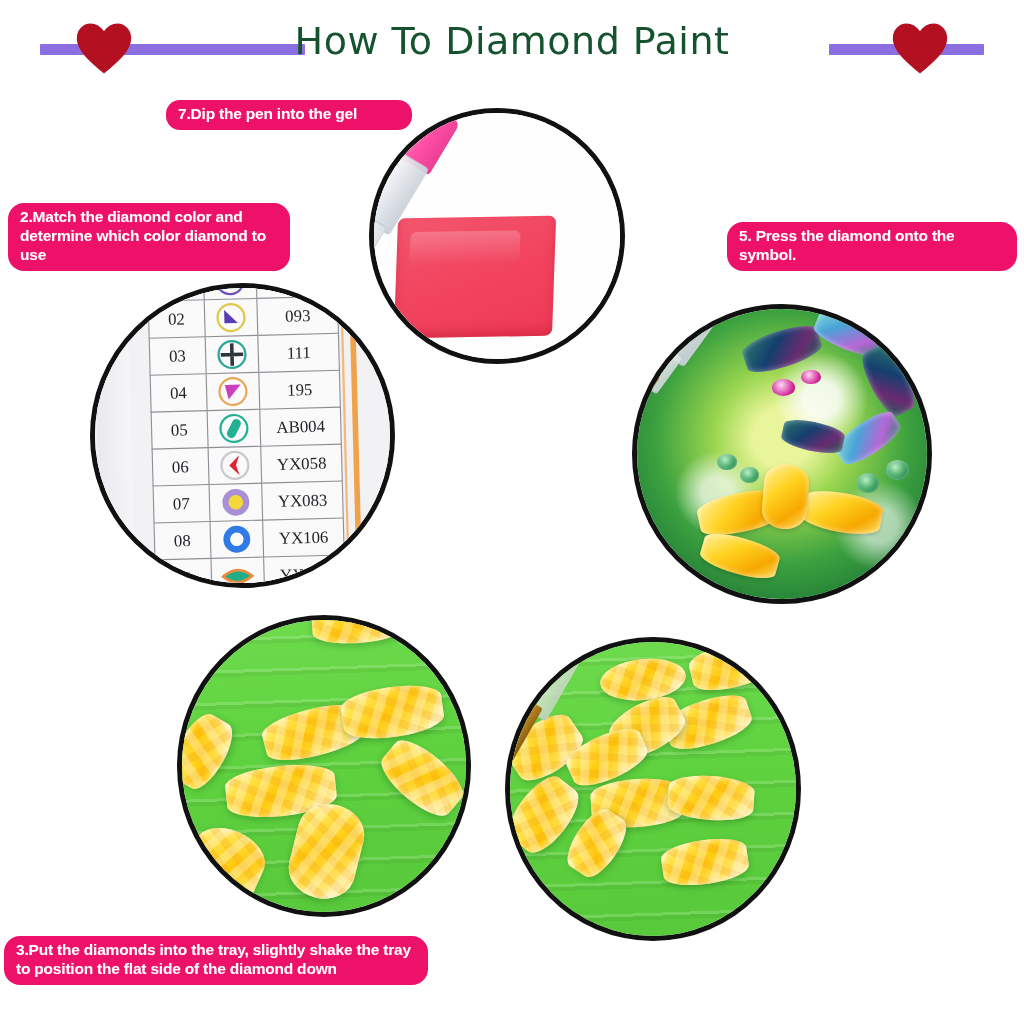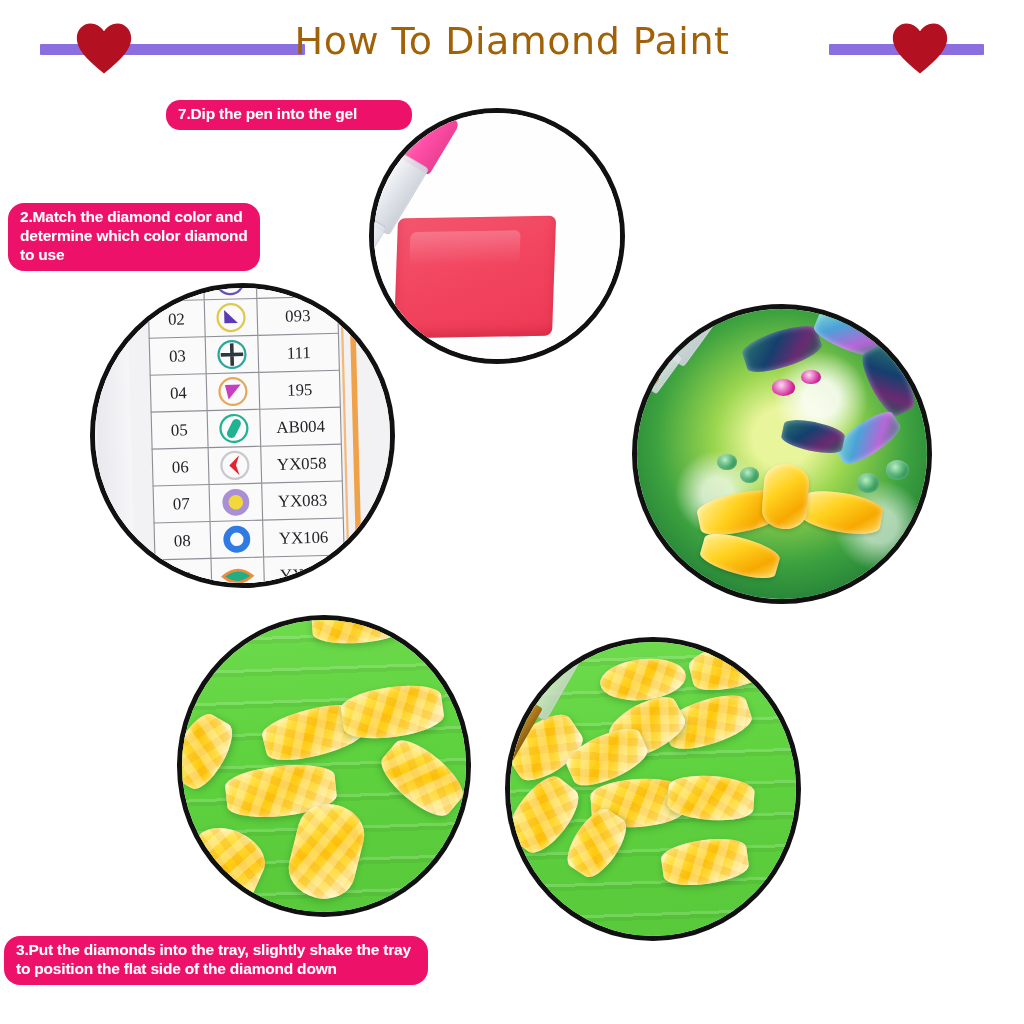--- a/index.html
+++ b/index.html
@@ -21,41 +21,41 @@
 
   .heart { position: absolute; width: 58px; height: 56px; }
   .heart svg { width: 100%; height: 100%; display: block; }
   .heart-left  { left: 75px;  top: 20px; }
   .heart-right { right: 75px; top: 20px; }
 
   .page-title {
     position: absolute; left: 0; right: 0; top: 19px;
     text-align: center;
     font-family: "DejaVu Sans", sans-serif;
-    font-size: 38px; font-weight: 400; color: #a16207; letter-spacing: 0.5px;
+    font-size: 38px; font-weight: 400; color: #14532d; letter-spacing: 0.5px;
     white-space: nowrap;
   }
 
   
   .label {
     position: absolute;
     background: #ee1169;
     color: #ffffff;
     border-radius: 14px;
     padding: 5px 12px 6px 12px;
     font-size: 15.5px;
     font-weight: 700;
     line-height: 1.22;
     letter-spacing: -0.2px;
     font-family: "Liberation Sans", sans-serif;
     text-shadow: 0 0 1px rgba(255,255,255,0.25);
     z-index: 6;
   }
   .label-1 { left: 166px; top: 100px; width: 246px; }
-  .label-2 { left: 8px;   top: 203px; width: 252px; border-radius: 16px; }
+  .label-2 { left: 8px;   top: 203px; width: 282px; border-radius: 16px; }
   .label-5 { left: 727px; top: 222px; width: 290px; border-radius: 16px; }
   .label-3 { left: 4px;   top: 936px; width: 424px; border-radius: 16px; }
   .label-4 { left: 576px; top: 938px; width: 404px; border-radius: 16px; }
 
   
   .circle {
     position: absolute;
     border: 5px solid #111;
     border-radius: 50%;
     overflow: hidden;
@@ -289,20 +289,21 @@
                     <path d="M2 15 Q15 4 28 15 Q15 26 2 15 Z" fill="#1fae86" stroke="#ef8b3c" stroke-width="2.4"></path>
                   </svg></td>
                 <td class="col-code">YX125</td>
               </tr>
             </tbody>
         </table>
       </div>
     </div>
   </div>
 
+  <div class="label label-5">5.  Press the diamond onto the symbol.</div>
 
   <div class="circle c-press">
     <div class="inner">
       <div class="canvas-photo">
         <div class="gem marq dark" style="left:38%;top:12%;width:24%;height:11%;transform:rotate(-18deg)"></div>
         <div class="gem marq irid" style="left:60%;top:8%;width:22%;height:10%;transform:rotate(22deg)"></div>
         <div class="gem marq dark" style="left:72%;top:22%;width:22%;height:11%;transform:rotate(62deg)"></div>
         <div class="gem marq irid" style="left:66%;top:40%;width:21%;height:10%;transform:rotate(-34deg)"></div>
         <div class="gem marq dark" style="left:50%;top:40%;width:19%;height:9%;transform:rotate(12deg)"></div>
         <div class="gem magenta" style="left:47%;top:27%;width:7%;height:5%"></div>

